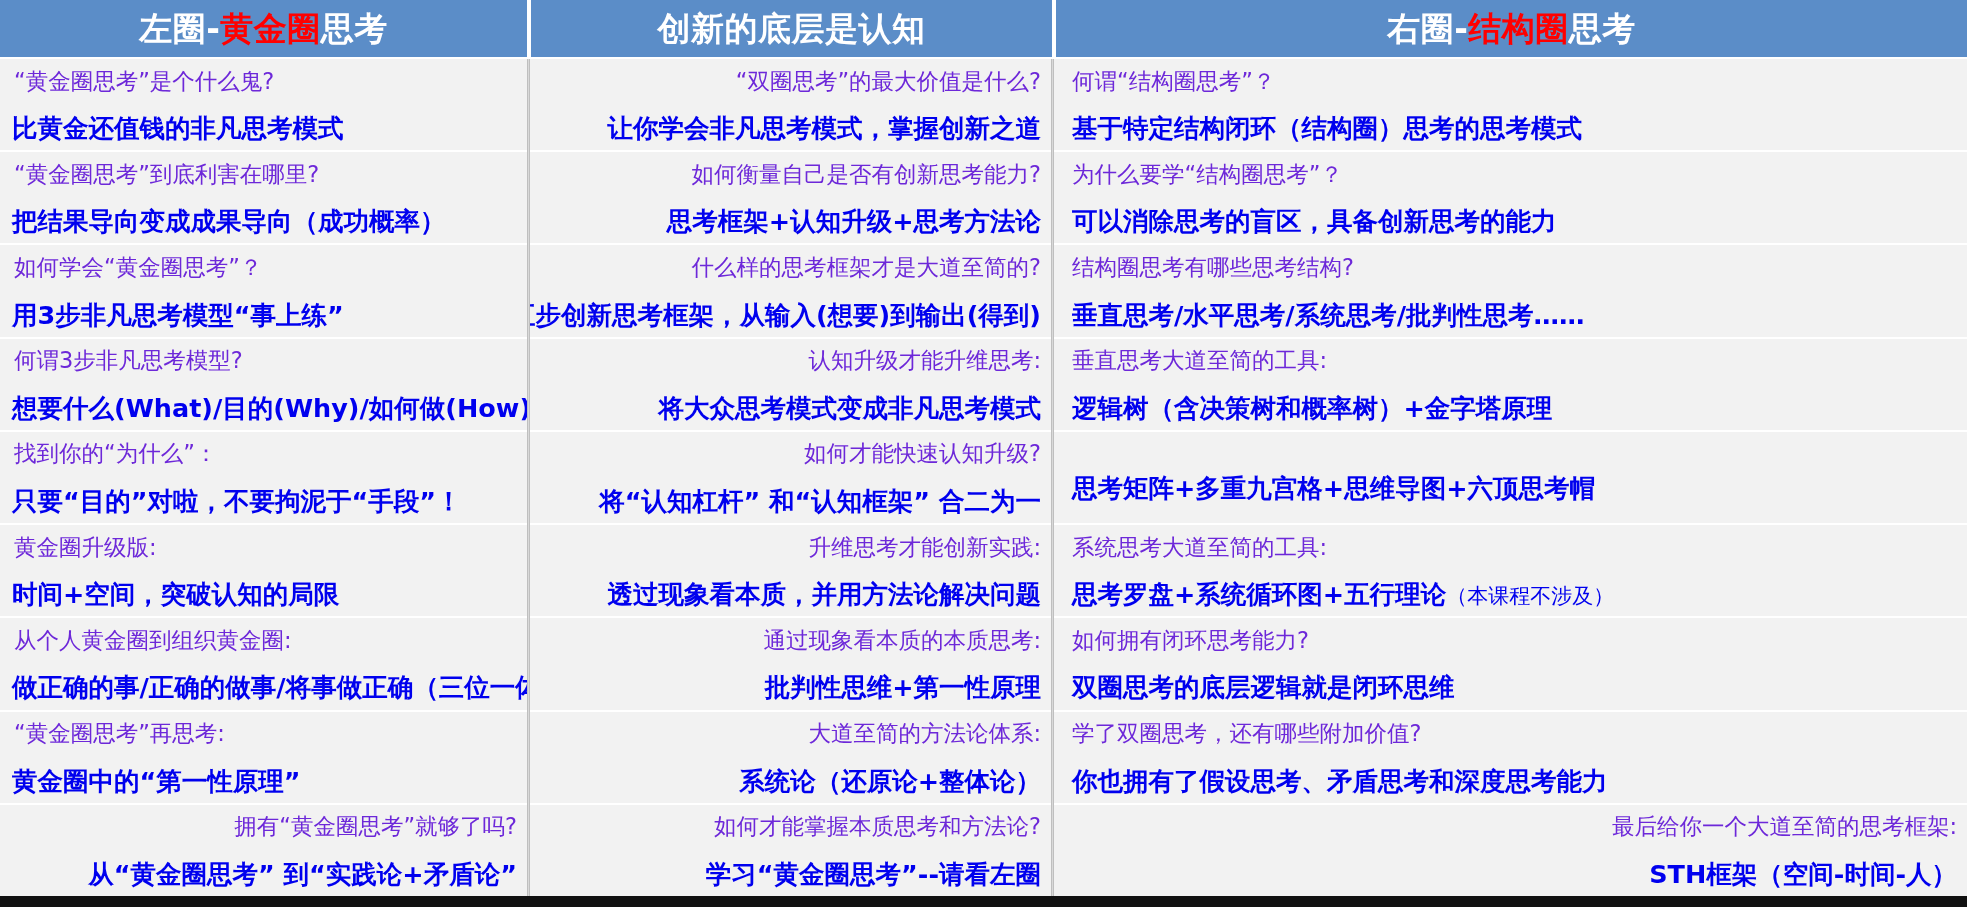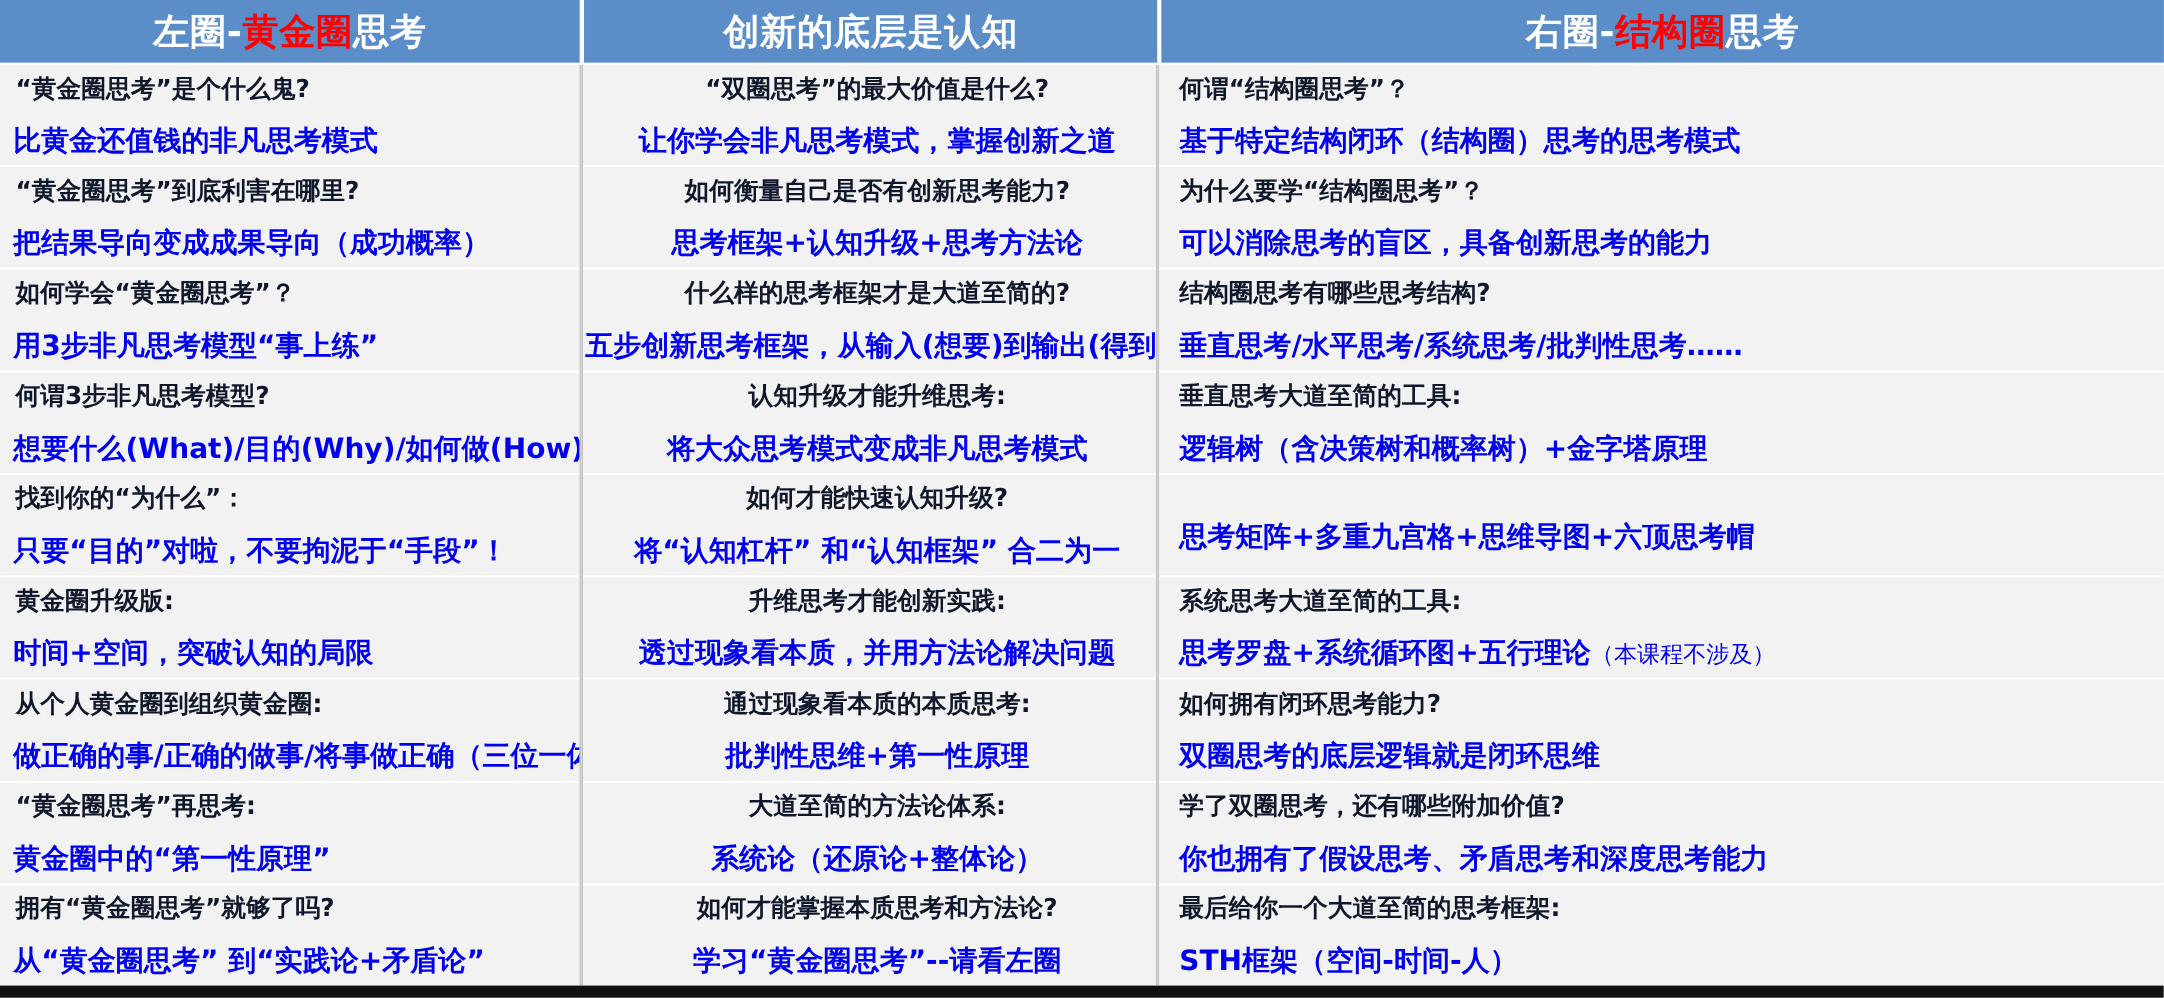--- a/index.html
+++ b/index.html
@@ -79,48 +79,48 @@
     flex: 1 1 0;
     box-sizing: border-box;
     background: #f2f2f2;
     border-bottom: 2px solid #ffffff;
     padding: 4px 10px 2px 12px;
     display: flex;
     flex-direction: column;
     justify-content: center;
     overflow: hidden;
   }
-  .cell:last-child { border-bottom: none; }
+  .cell:last-child { border-bottom: none; align-items: flex-end; }
 
   .q {
-    color: #0f172a;
+    color: #6d28d9;
     font-size: 22.5px;
     line-height: 1.18;
     white-space: nowrap;
-    font-weight: bold;
+    font-weight: normal;
   }
   .a {
     color: #0000ee;
     font-weight: bold;
     font-size: 25.5px;
     line-height: 1.2;
     white-space: nowrap;
     margin-top: 19px;
   }
   .a .sm {
     font-size: 21px;
     font-weight: normal;
     color: #0000ee;
   }
 
   
   .col-left-body .q { padding-left: 2px; }
 
   
-  .col-mid-body .cell { align-items: center; padding-left: 24px; }
+  .col-mid-body .cell { align-items: flex-end; padding-left: 24px; }
 
   
   .col-right-body .cell { padding-left: 18px; }
 
   
   .footer-strip {
     height: 11px;
     flex: 0 0 11px;
     background: #111111;
     width: 100%;

